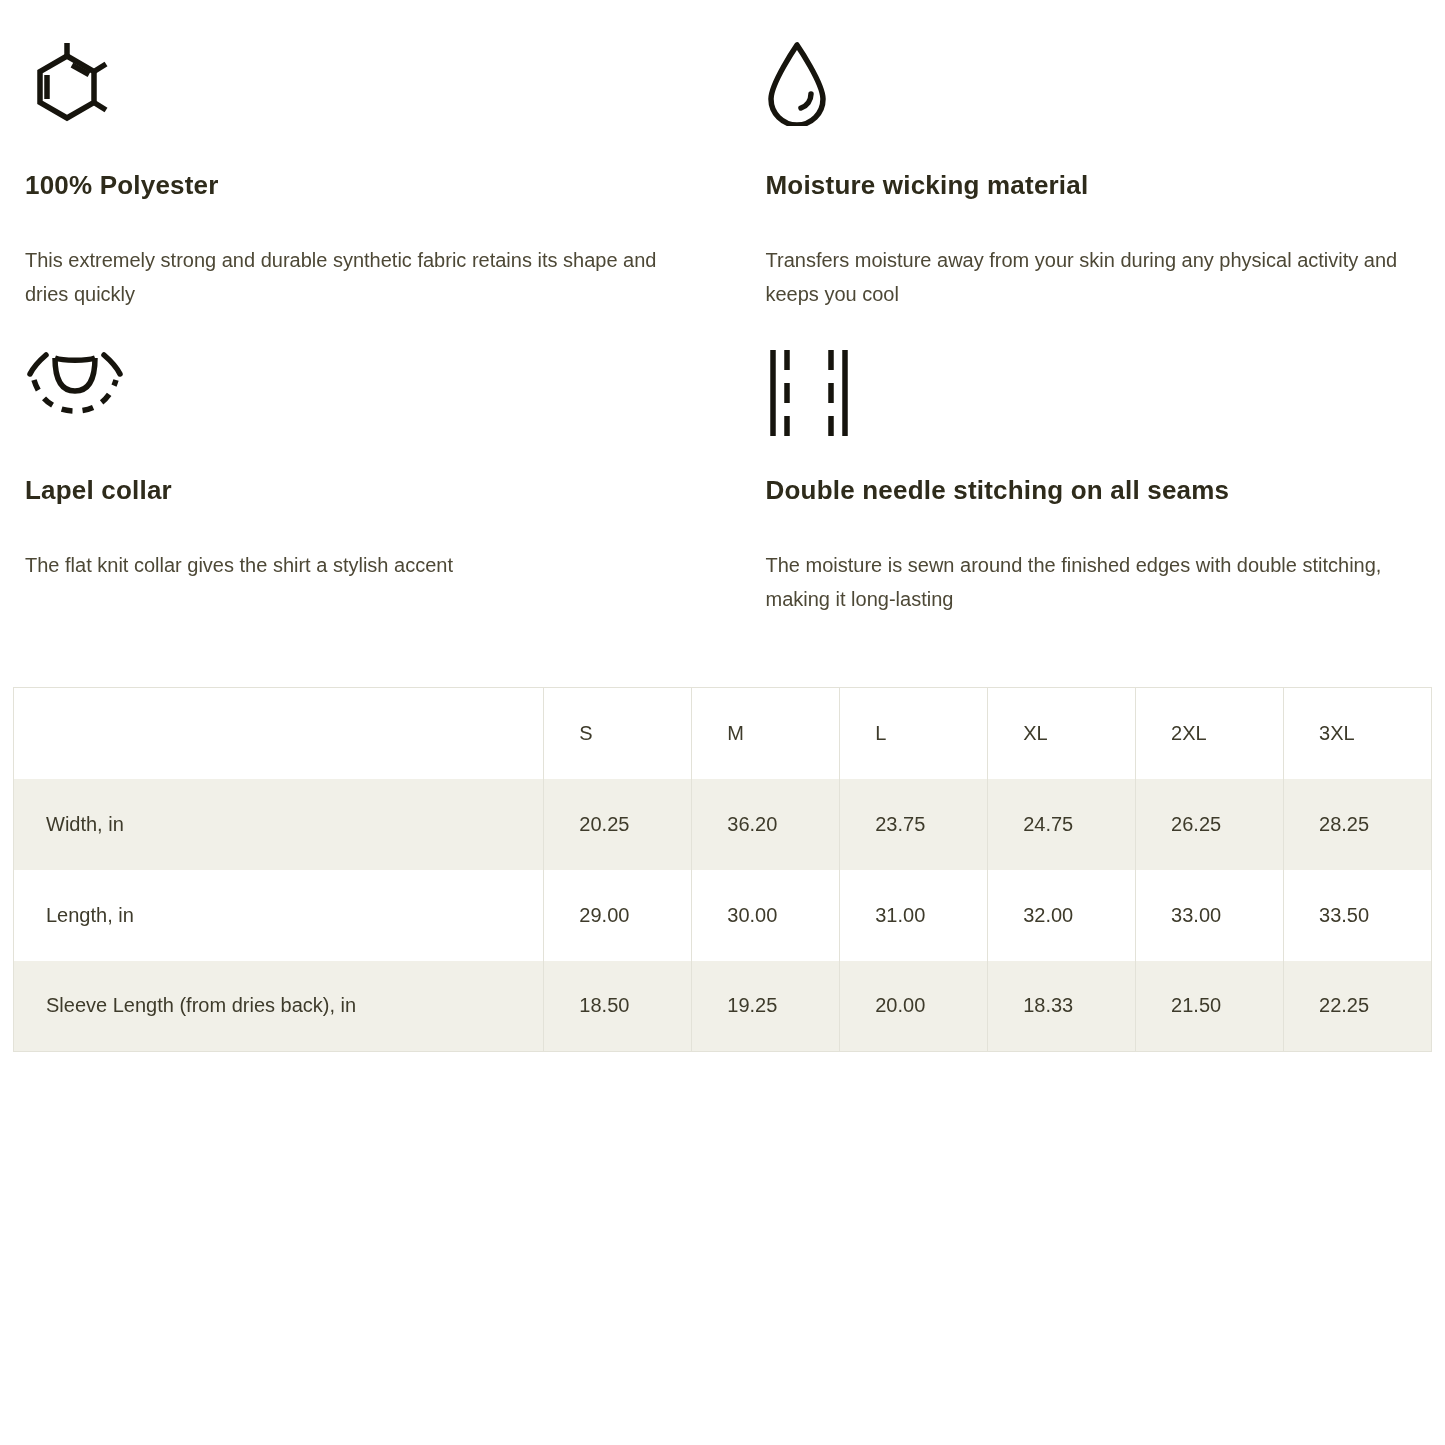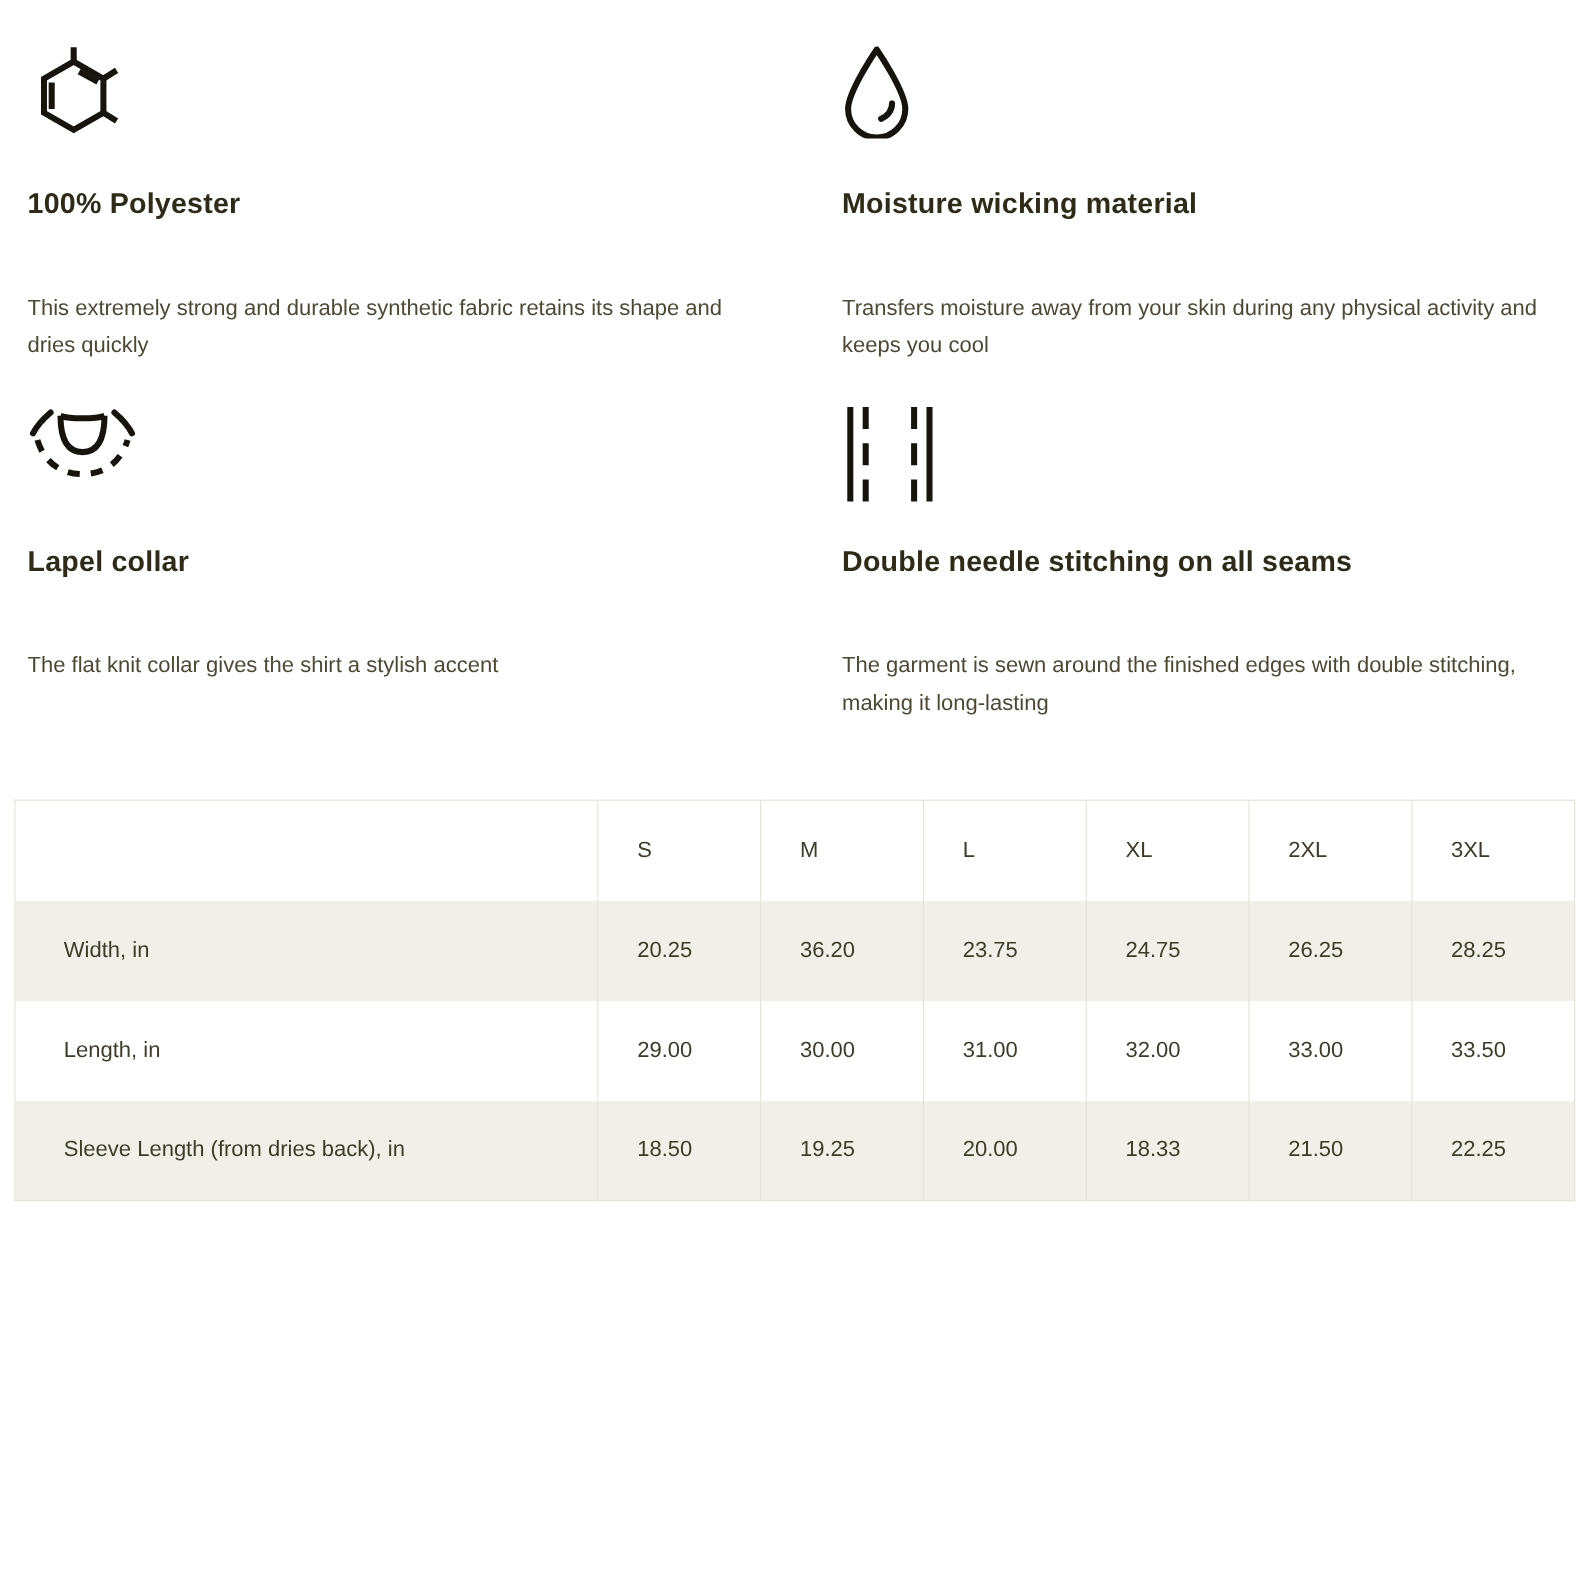--- a/index.html
+++ b/index.html
@@ -31,21 +31,21 @@
   }
   .icon-fill { fill: #16140d; }
   .feature h3 {
     font-size: 26px;
     line-height: 31px;
     font-weight: bold;
     color: #2e2b1b;
     letter-spacing: 0.2px;
   }
   .feature p {
-    margin-top: 62px;
+    margin-top: 42px;
     font-size: 20px;
     line-height: 34px;
     color: #4d4836;
     max-width: 660px;
   }
   .size-table-wrap { margin: 35px 13px 0 13px; }
   table.size-table {
     width: 100%;
     border-collapse: collapse;
     border: 1px solid #e3e2d8;
@@ -57,21 +57,21 @@
     border-left: 1px solid #e3e2d8;
     font-weight: normal;
     text-align: left;
     height: 91px;
     vertical-align: middle;
     padding: 0 10px 0 35px;
   }
   table.size-table th.row-label, table.size-table td.row-label {
     border-left: none;
     width: 37.4%;
-    padding-left: 44px;
+    padding-left: 32px;
   }
   table.size-table thead tr { background: #ffffff; }
   table.size-table tbody tr:nth-child(odd) { background: #f1f0e8; }
   table.size-table tbody tr:nth-child(even) { background: #ffffff; }
 </style>
 </head>
 <body>
 
 <div class="features">
 
@@ -120,21 +120,21 @@
   <div class="feature">
     <div class="icon-box">
       <svg width="86" height="92" viewBox="0 0 86 92">
         <line class="icon-stroke" x1="7" y1="3" x2="7" y2="89"></line>
         <line class="icon-stroke" stroke-dasharray="20 13" x1="21" y1="3" x2="21" y2="89"></line>
         <line class="icon-stroke" stroke-dasharray="20 13" x1="65" y1="3" x2="65" y2="89"></line>
         <line class="icon-stroke" x1="79" y1="3" x2="79" y2="89"></line>
       </svg>
     </div>
     <h3>Double needle stitching on all seams</h3>
-    <p>The garment is sewn around the finished edges with double stitching, making it long-lasting</p>
+    <p>The moisture is sewn around the finished edges with double stitching, making it long-lasting</p>
   </div>
 
 </div>
 
 <div class="size-table-wrap">
   <table class="size-table">
     <thead>
       <tr>
         <th class="row-label"></th>
         <th>S</th>

